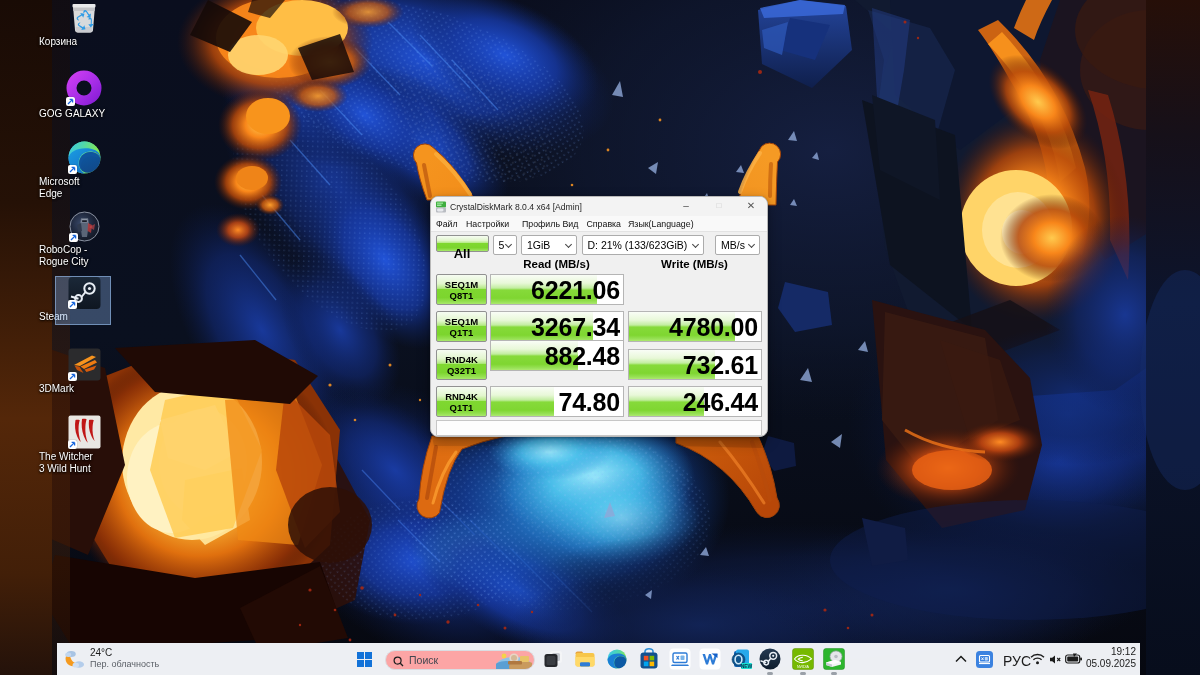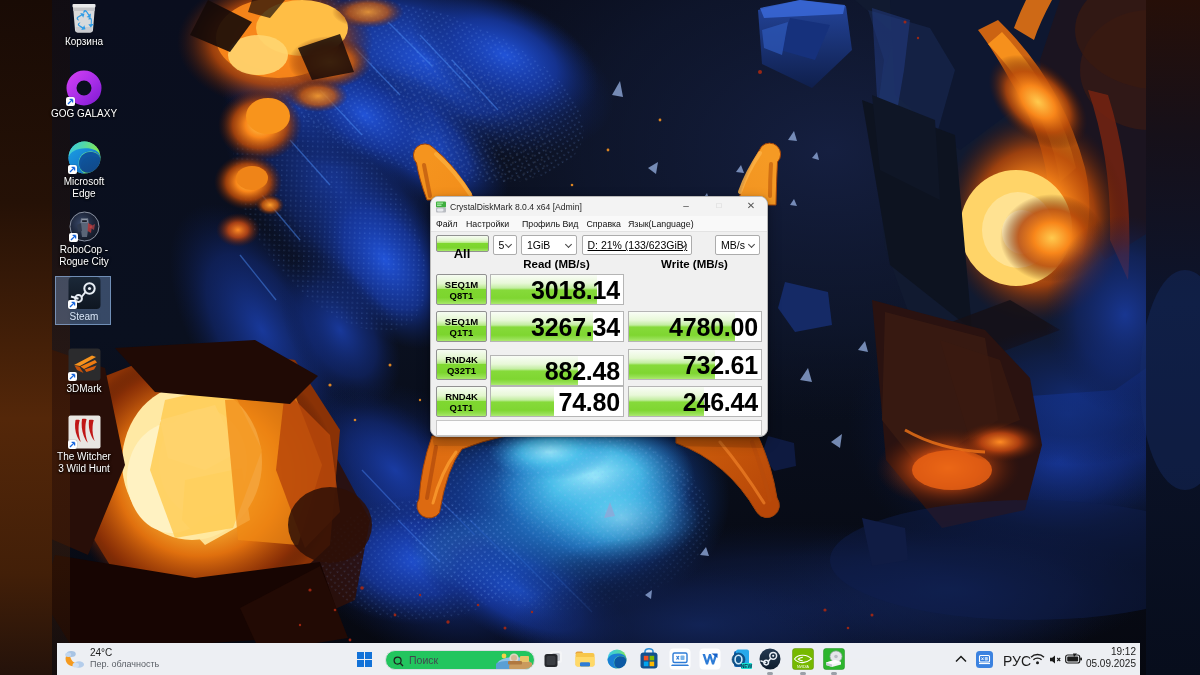--- a/index.html
+++ b/index.html
@@ -1,21 +1,21 @@
 <!DOCTYPE html>
 <html><head>
 <meta charset="utf-8">
 <style>
   * { margin:0; padding:0; box-sizing:border-box; }
   html,body { width:1200px; height:675px; overflow:hidden; background:#06080f; font-family:"Liberation Sans", sans-serif; }
   #stage { position:relative; width:1200px; height:675px; overflow:hidden; }
   #wall { position:absolute; left:0; top:0; }
 
   
-  .dicon { position:absolute; width:90px; left:39px; text-align:center; }
+  .dicon { position:absolute; width:90px; left:39px; text-align:left; }
   .dicon .lbl { margin-top:2px; font-size:10px; line-height:11.5px; color:#fff;
     text-shadow:0 1px 2px rgba(0,0,0,.95), 0 0 3px rgba(0,0,0,.8); }
   .dicon .ic { position:relative; margin:0 auto; }
   .sc { position:absolute; left:0px; bottom:0px; width:9px; height:9px; background:#fff;
         border-radius:2px; box-shadow:0 0 1px rgba(0,0,0,.6); }
   .sc svg { position:absolute; left:1px; top:1px; }
 
   
   #win { position:absolute; left:430px; top:196px; width:338px; height:241px;
     background:#f0f0f0; border-radius:8px; border:1px solid #b8b8b8;
@@ -570,41 +570,41 @@
       <span style="left:35px;">Настройки</span>
       <span style="left:91px;">Профиль</span>
       <span style="left:131.5px;">Вид</span>
       <span style="left:155.5px;">Справка</span>
       <span style="left:197px;">Язык(Language)</span>
     </div>
 
     <div class="grnbtn" style="left:4.5px;top:38px;width:53px;height:17px;font-size:13px;font-weight:bold;line-height:36px;">All</div>
     <div class="combo" style="left:61.5px;top:38px;width:24.5px;">5<span class="chv"></span></div>
     <div class="combo" style="left:90px;top:38px;width:56px;">1GiB<span class="chv"></span></div>
-    <div class="combo" style="left:150.5px;top:38px;width:110px;text-decoration:underline;">D: 21% (133/623GiB)<span class="chv"></span></div>
+    <div class="combo" style="left:150.5px;top:38px;width:122px;">D: 21% (133/623GiB)<span class="chv"></span></div>
     <div class="combo" style="left:284px;top:38px;width:45px;">MB/s<span class="chv"></span></div>
     <div class="hdr" style="left:58.5px;">Read (MB/s)</div>
     <div class="hdr" style="left:196.5px;">Write (MB/s)</div>
 
     <div class="grnbtn rlbl" style="top:76.5px;">SEQ1M<br>Q8T1</div>
     <div class="cell" style="left:58.5px;top:76.5px;">
         <div class="fill" style="width:80.7%;"></div>
-        <div class="val">3018.14</div>
+        <div class="val">6221.06</div>
       </div>
     <div class="grnbtn rlbl" style="top:114px;">SEQ1M<br>Q1T1</div>
     <div class="cell" style="left:58.5px;top:114px;">
         <div class="fill" style="width:77.5%;"></div>
         <div class="val">3267.34</div>
       </div>
     <div class="cell" style="left:196.5px;top:114px;">
         <div class="fill" style="width:80.6%;"></div>
         <div class="val">4780.00</div>
       </div>
     <div class="grnbtn rlbl" style="top:151.5px;">RND4K<br>Q32T1</div>
-    <div class="cell" style="left:58.5px;top:158px;">
+    <div class="cell" style="left:58.5px;top:143px;">
         <div class="fill" style="width:66.3%;"></div>
         <div class="val">882.48</div>
       </div>
     <div class="cell" style="left:196.5px;top:151.5px;">
         <div class="fill" style="width:65.6%;"></div>
         <div class="val">732.61</div>
       </div>
     <div class="grnbtn rlbl" style="top:189px;">RND4K<br>Q1T1</div>
     <div class="cell" style="left:58.5px;top:189px;">
         <div class="fill" style="width:48%;"></div>
@@ -629,21 +629,21 @@
   <div class="tbtx" style="left:90px;top:647px;font-size:10px;">24°C</div>
   <div class="tbtx" style="left:90px;top:659px;font-size:9px;color:#5a5f66;">Пер. облачность</div>
 
   <svg style="position:absolute;left:357px;top:652px;" width="15" height="15" viewBox="0 0 15 15">
     <rect x="0" y="0" width="7" height="7" fill="#1272d8"></rect>
       <rect x="8" y="0" width="7" height="7" fill="#1272d8"></rect>
     <rect x="0" y="8" width="7" height="7" fill="#1272d8"></rect>
       <rect x="8" y="8" width="7" height="7" fill="#1272d8"></rect>
   </svg>
 
-  <div style="position:absolute;left:385px;top:650px;width:150px;height:20px;background:#22c55e;border:1px solid #dadde2;border-radius:10px;overflow:hidden;">
+  <div style="position:absolute;left:385px;top:650px;width:150px;height:20px;background:#fca5a5;border:1px solid #dadde2;border-radius:10px;overflow:hidden;">
     <svg style="position:absolute;left:7px;top:4.5px;" width="11" height="11" viewBox="0 0 11 11">
       <circle cx="4.6" cy="4.6" r="3.5" fill="none" stroke="#1f1f1f" stroke-width="1.2"></circle>
       <line x1="7.3" y1="7.3" x2="10" y2="10" stroke="#1f1f1f" stroke-width="1.3"></line>
     </svg>
     <span style="position:absolute;left:23px;top:3px;font-size:10.5px;color:#424750;">Поиск</span>
     <svg style="position:absolute;right:2px;top:0;" width="36" height="20" viewBox="0 0 36 20">
       <ellipse cx="18" cy="14" rx="17" ry="8" fill="#8fc3e8"></ellipse>
       <ellipse cx="10" cy="16" rx="12" ry="6" fill="#5a9fd4"></ellipse>
       <ellipse cx="26" cy="16" rx="13" ry="6.5" fill="#c99a5e"></ellipse>
       <circle cx="8" cy="5" r="2.4" fill="#f5d24a"></circle>

